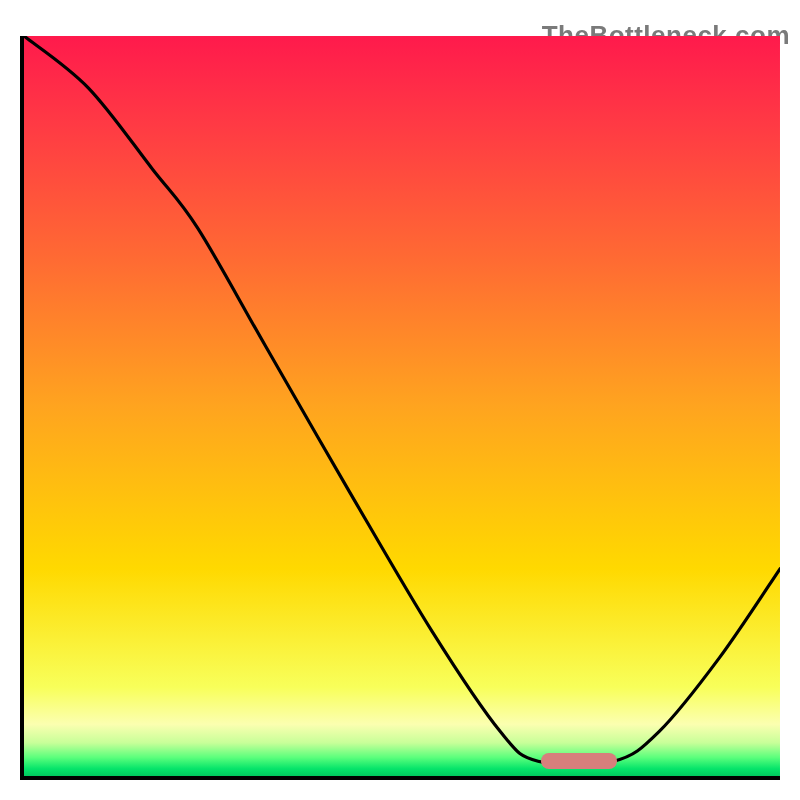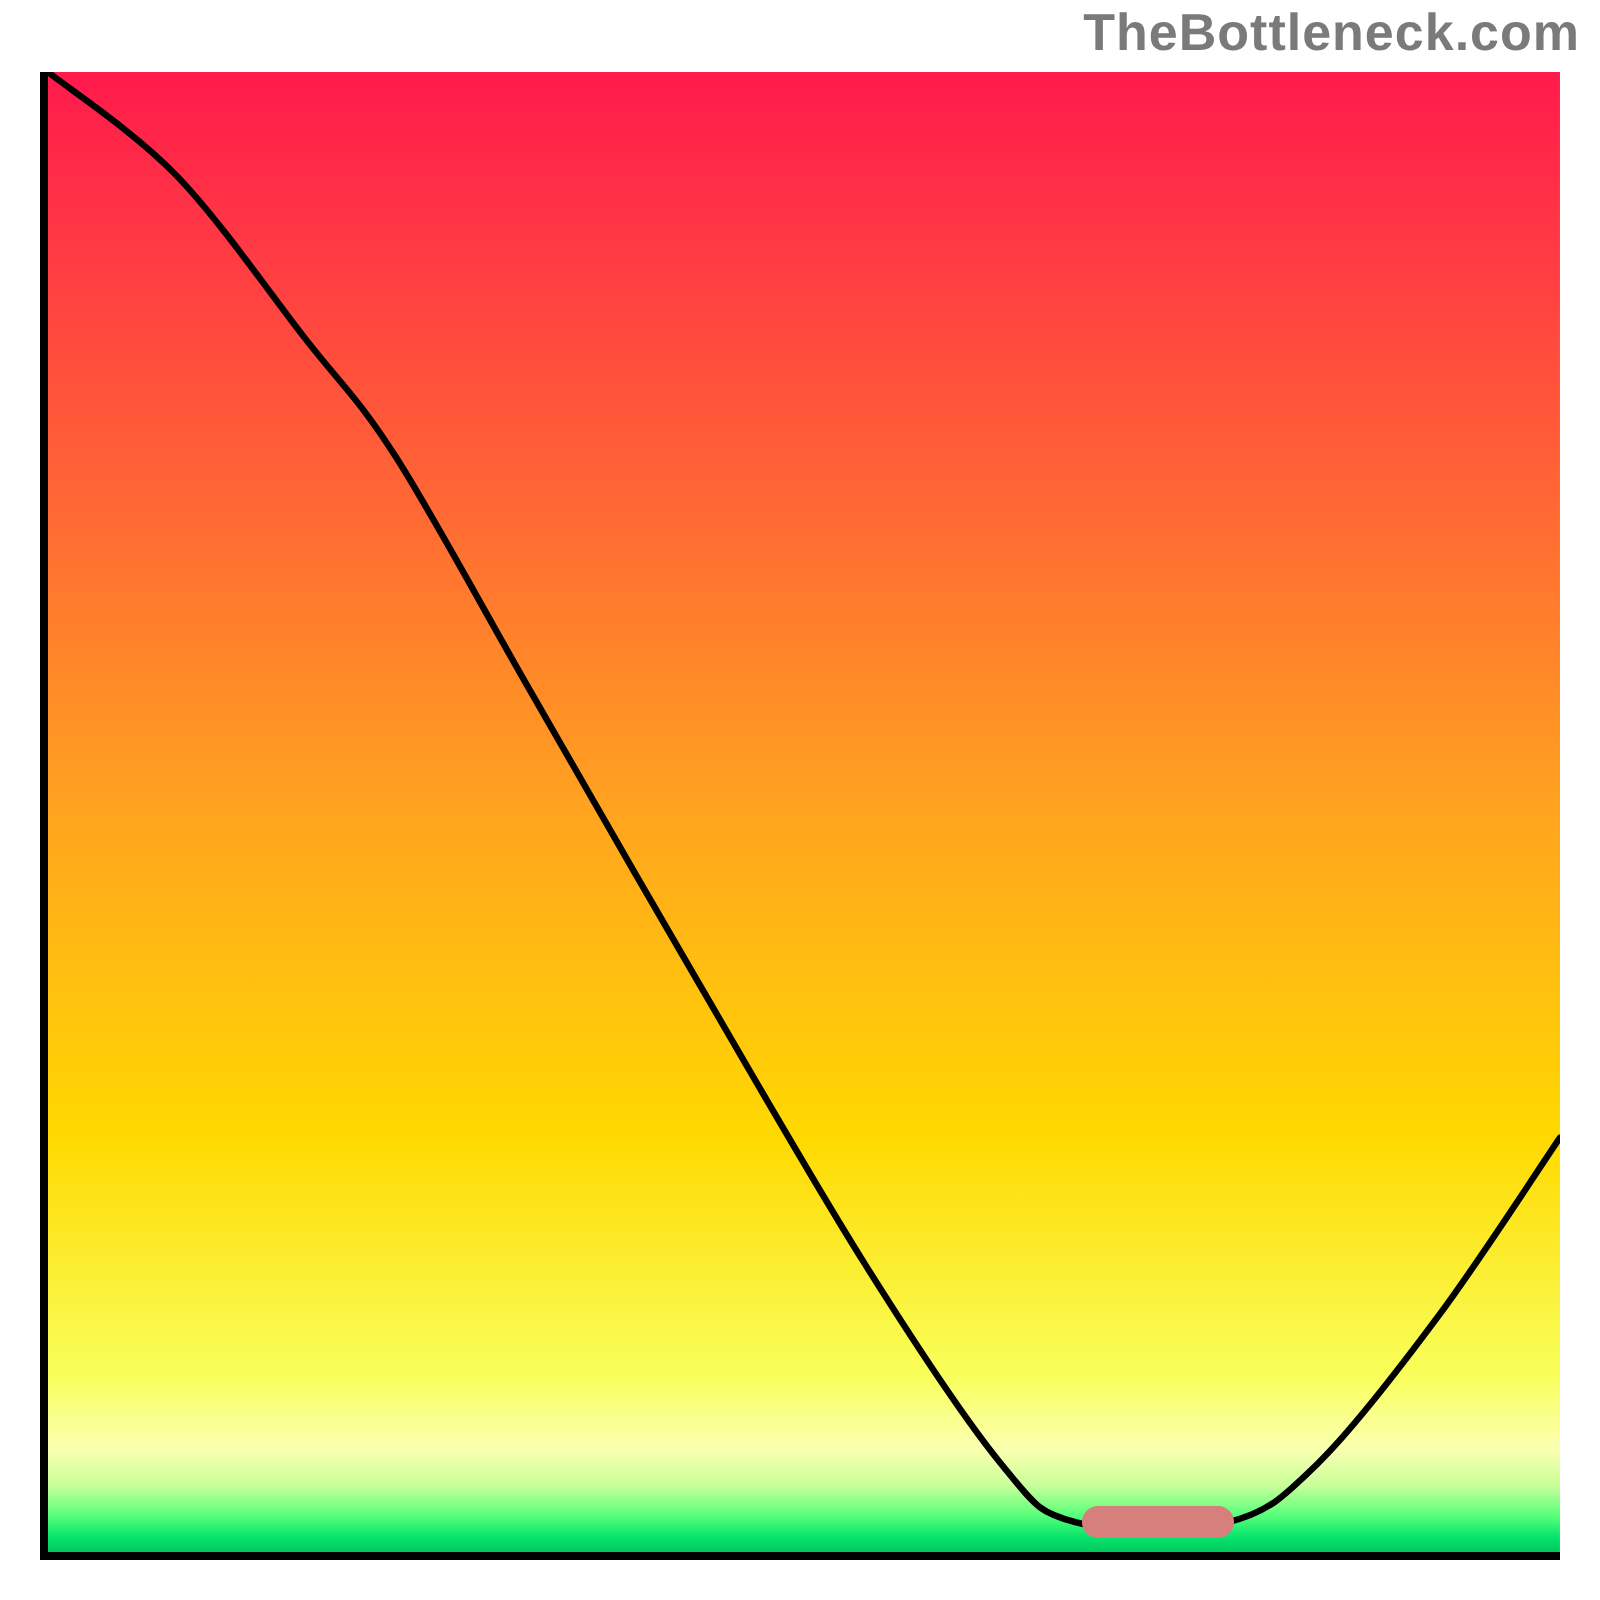--- a/index.html
+++ b/index.html
@@ -1,20 +1,20 @@
 <!DOCTYPE html>
 <html><head>
 <meta charset="utf-8">
 <style>
   * { margin: 0; padding: 0; box-sizing: border-box; }
   html, body { width: 800px; height: 800px; overflow: hidden; background: #fff; }
   .stage { position: relative; width: 800px; height: 800px; }
   .watermark {
     position: absolute;
-    top: 1px;
+    top: 20px;
     right: 10px;
     font-family: Arial, Helvetica, sans-serif;
     font-size: 26px;
     font-weight: 600;
     color: #7a7a7a;
     letter-spacing: 0.5px;
   }
   .plot {
     position: absolute;
     left: 20px;

